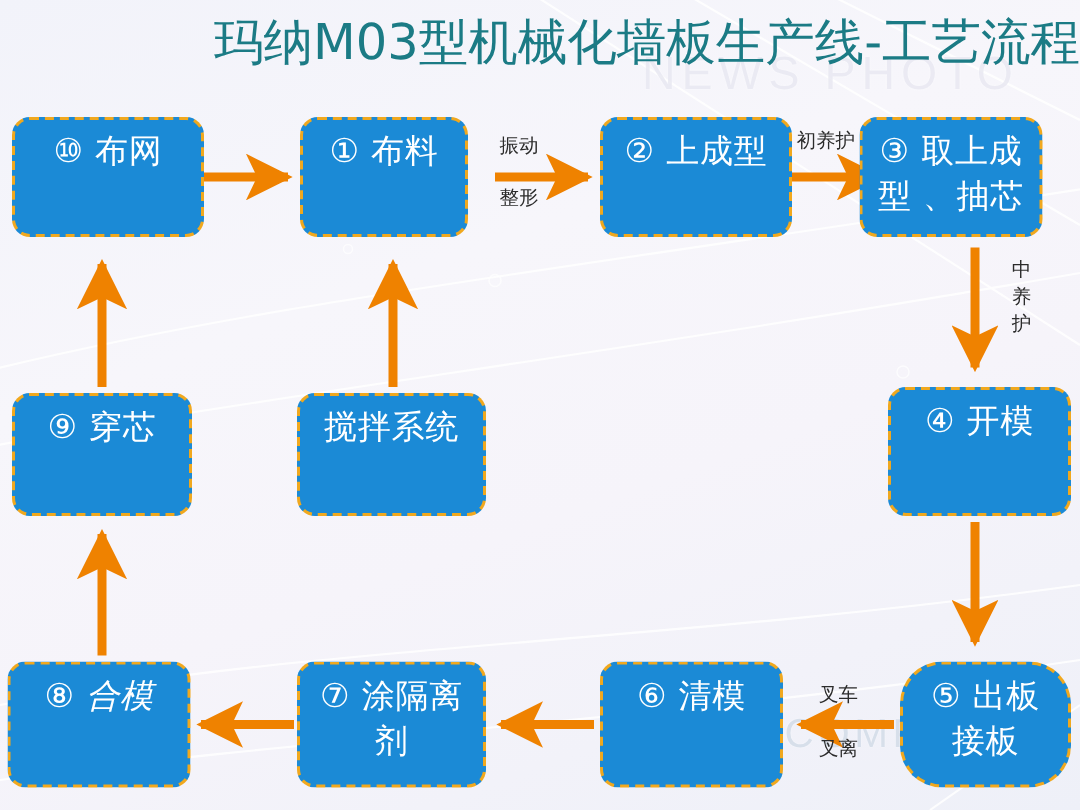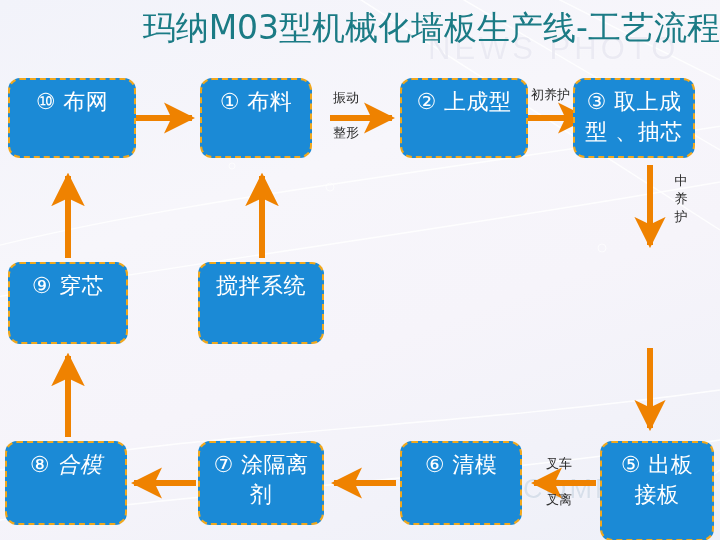--- a/index.html
+++ b/index.html
@@ -195,30 +195,33 @@
   </div>
 
   <div class="node" style="left:8px;   top:262px; width:120px; height:82px;">
     <span class="lbl">⑨ 穿芯</span>
   </div>
 
   <div class="node" style="left:198px; top:262px; width:126px; height:82px;">
     <span class="lbl">搅拌系统</span>
   </div>
 
+  <div class="node" style="left:592px; top:258px; width:122px; height:86px;">
+    <span class="lbl">④ 开模</span>
+  </div>
 
   <div class="node" style="left:5px;   top:441px; width:122px; height:84px;font-style:italic;">
     <span class="lbl">⑧ 合模</span>
   </div>
 
   <div class="node" style="left:400px; top:441px; width:122px; height:84px;">
     <span class="lbl">⑥ 清模</span>
   </div>
 
   <div class="node" style="left:198px; top:441px; width:126px; height:84px;">
     <span class="lbl">⑦ 涂隔离剂</span>
   </div>
 
-  <div class="node" style="left:600px; top:441px; width:114px; height:100px;">
+  <div class="node" style="left:600px; top:441px; width:114px; height:84px;border-radius:28px;">
     <span class="lbl">⑤ 出板接板</span>
   </div>
 
 </div>
 
 </body></html>

